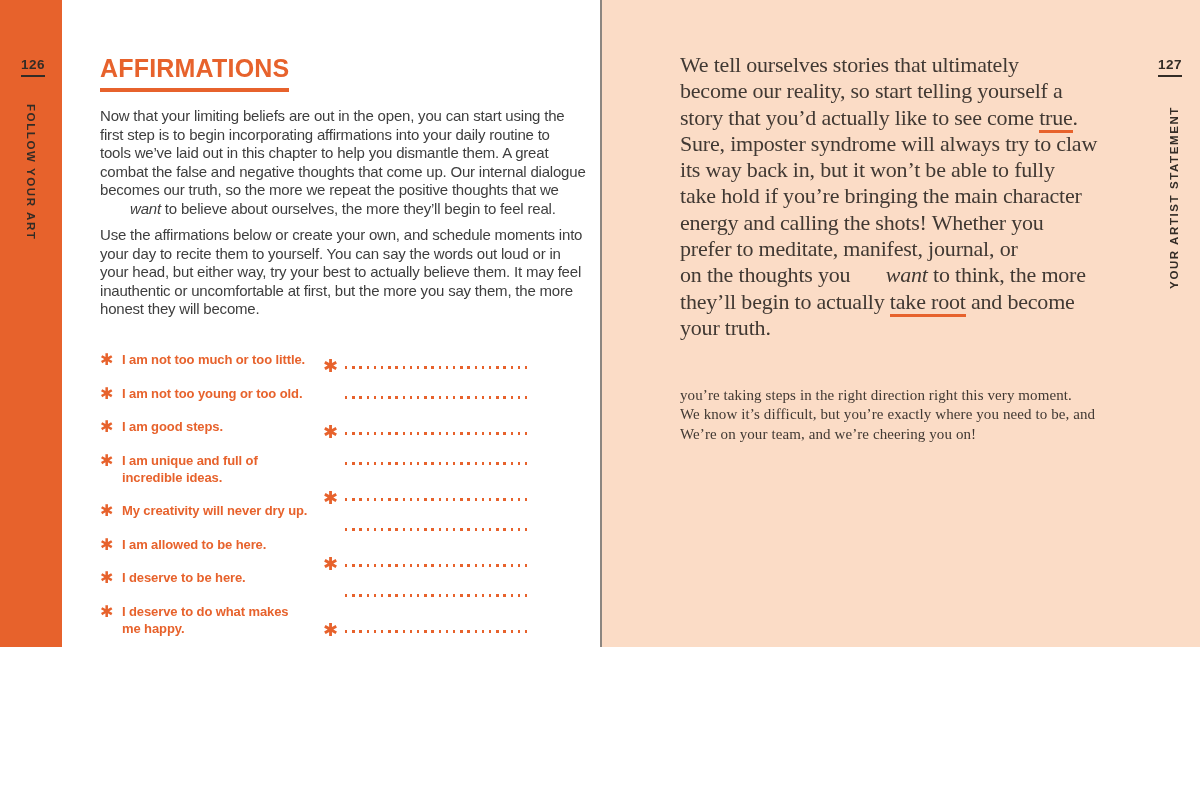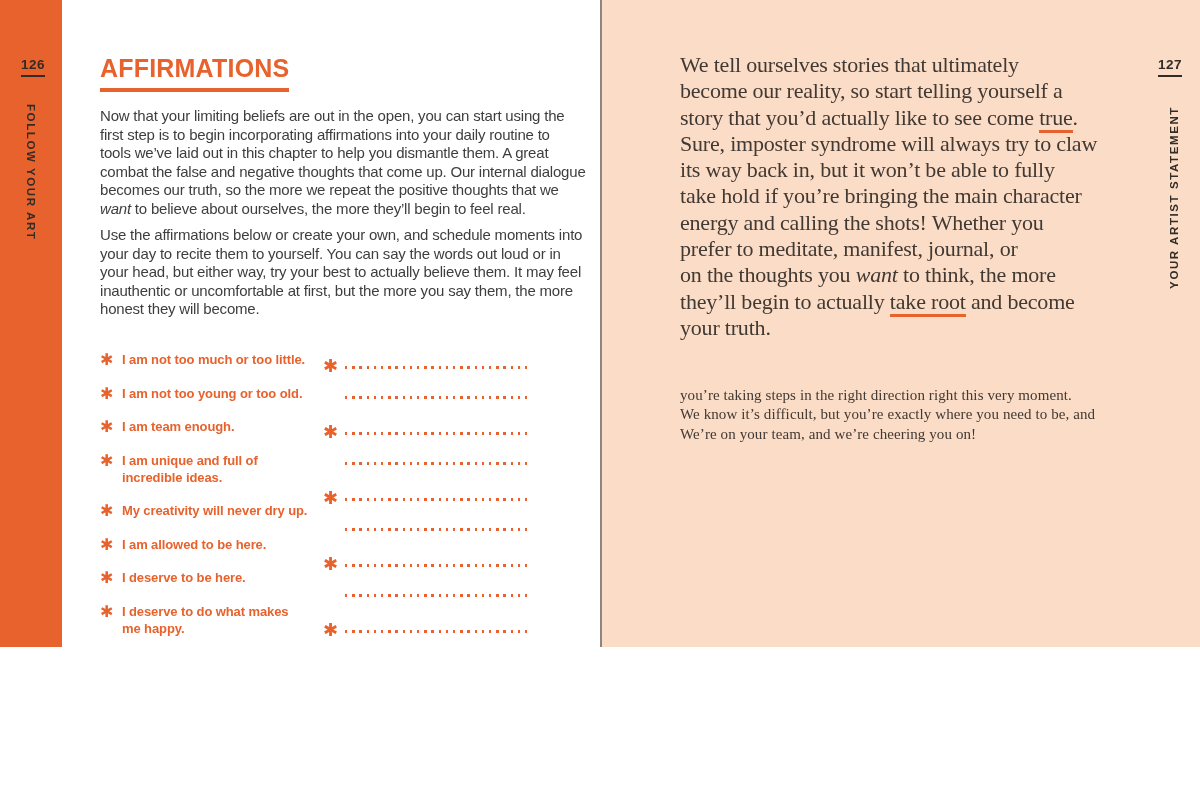--- a/index.html
+++ b/index.html
@@ -26,21 +26,21 @@
 
   
   .heading{position:absolute;left:100px;top:55px;display:inline-block;
            font-weight:800;font-size:25px;line-height:1.1;letter-spacing:.2px;
            color:var(--orange);border-bottom:4px solid var(--orange);padding-bottom:5px;}
   .tline{white-space:pre;}
   .para{position:absolute;left:100px;color:var(--body-ink);}
   .para .tline{font-size:15px;line-height:18.6px;letter-spacing:-.2px;}
   .para-1{top:107px;}
   .para-2{top:226px;}
-  .italic{font-style:italic;}
+  .italic{font-style:italic;margin-left:30px;}
   .underline{border-bottom:3px solid var(--orange);margin-top:29px;}
 
   
   .affirm-col{position:absolute;left:100px;top:351px;width:240px;}
   .affirm-item{display:flex;margin-bottom:16.5px;}
   .ast{color:var(--orange);font-size:16px;line-height:17px;width:22px;flex:none;}
   .affirm-text .tline{font-weight:bold;font-size:13px;line-height:17px;letter-spacing:-.1px;color:var(--orange);}
 
   
   .blank-col{position:absolute;left:323px;top:352px;width:207px;}
@@ -103,21 +103,21 @@
       </div>
       <div class="affirm-item">
         <span class="ast">✱</span>
         <div class="affirm-text">
           <div class="tline"><span>I am not too young or too old.</span></div>
         </div>
       </div>
       <div class="affirm-item">
         <span class="ast">✱</span>
         <div class="affirm-text">
-          <div class="tline"><span>I am team enough.</span></div>
+          <div class="tline"><span>I am good steps.</span></div>
         </div>
       </div>
       <div class="affirm-item">
         <span class="ast">✱</span>
         <div class="affirm-text">
           <div class="tline"><span>I am unique and full of</span></div>
           <div class="tline"><span>incredible ideas.</span></div>
         </div>
       </div>
       <div class="affirm-item">

